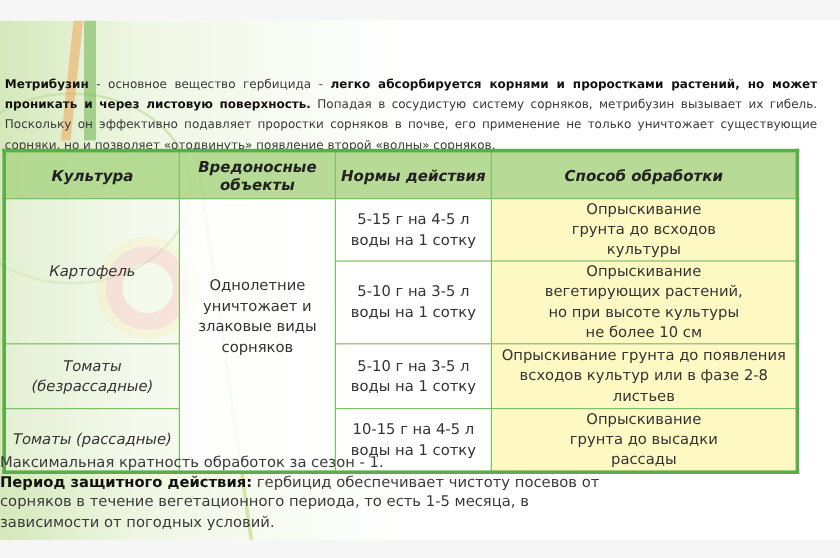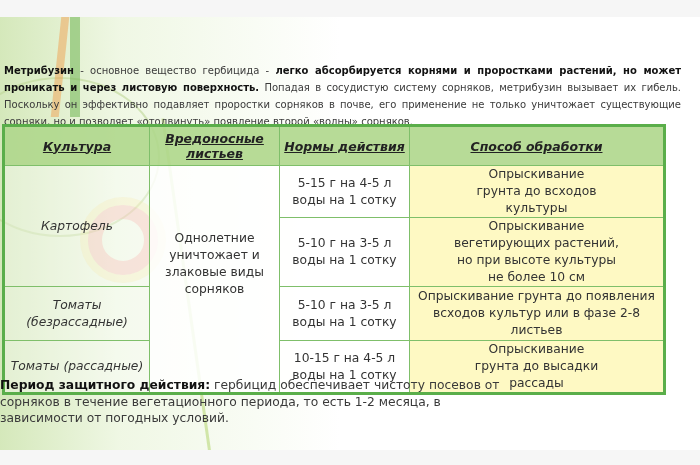--- a/index.html
+++ b/index.html
@@ -44,21 +44,21 @@
   .intro b { color: #111; }
 
   table.dose {
     position: absolute; left: 2px; top: 107px; width: 664px;
     border-collapse: collapse; border: 3px solid #5aae4a;
     font-size: 12.3px; color: #333;
   }
   table.dose th {
     background: rgba(175,215,140,0.9); color: #222;
     font-style: italic; font-weight: bold; font-size: 12.5px;
-    height: 40px; line-height: 15px; border: 1px solid #7fbf6a; text-align: center; text-decoration: underline;
+    height: 40px; line-height: 15px; border: 1px solid #7fbf6a; text-align: center;
   }
   table.dose td {
     border: 1px solid #7fbf6a; text-align: center; line-height: 17px; vertical-align: middle;
   }
   td.c-crop { background: rgba(255,255,255,0.35); font-style: italic; }
   td.c-obj, td.c-norm, td.c-method { background: rgba(255,255,255,0.85); }
   td.c-method { background: #fef9c3; }
 
   .footer {
     position: absolute; left: 0; top: 360px; width: 520px;
@@ -82,21 +82,21 @@
   <table class="dose">
     <colgroup>
       <col style="width:146px">
         <col style="width:130px">
         <col style="width:130px">
         <col>
     </colgroup>
     <thead>
       <tr>
         <th>Культура</th>
-        <th>Вредоносные листьев</th>
+        <th>Вредоносные объекты</th>
         <th>Нормы действия</th>
         <th>Способ обработки</th>
       </tr>
     </thead>
     <tbody>
       <tr style="height:40px">
         <td class="c-crop" rowspan="2">Картофель</td>
         <td class="c-obj" rowspan="4" style="padding:0 6px 30px">Однолетние уничтожает и злаковые виды сорняков</td>
         <td class="c-norm" style="padding:0 10px">5-15 г на 4-5 л воды  на 1 сотку</td>
         <td class="c-method" style="padding:0 60px">Опрыскивание грунта до всходов культуры</td>
@@ -112,15 +112,16 @@
       </tr>
       <tr style="height:46px">
         <td class="c-crop">Томаты (рассадные)</td>
         <td class="c-norm" style="padding:0 10px">10-15 г на 4-5 л воды  на 1 сотку</td>
         <td class="c-method" style="padding:0 60px">Опрыскивание грунта до высадки рассады</td>
       </tr>
     </tbody>
   </table>
 
   <div class="footer">
-    <div><b>Период защитного действия:</b><span> гербицид обеспечивает чистоту посевов от сорняков в течение вегетационного периода, то есть 1-2 месяца, в зависимости от погодных условий.</span></div>
+    <div>Максимальная кратность обработок за сезон - 1.</div>
+    <div><b>Период защитного действия:</b><span> гербицид обеспечивает чистоту посевов от сорняков в течение вегетационного периода, то есть 1-5 месяца, в зависимости от погодных условий.</span></div>
   </div>
 </div>
 
 </body></html>

